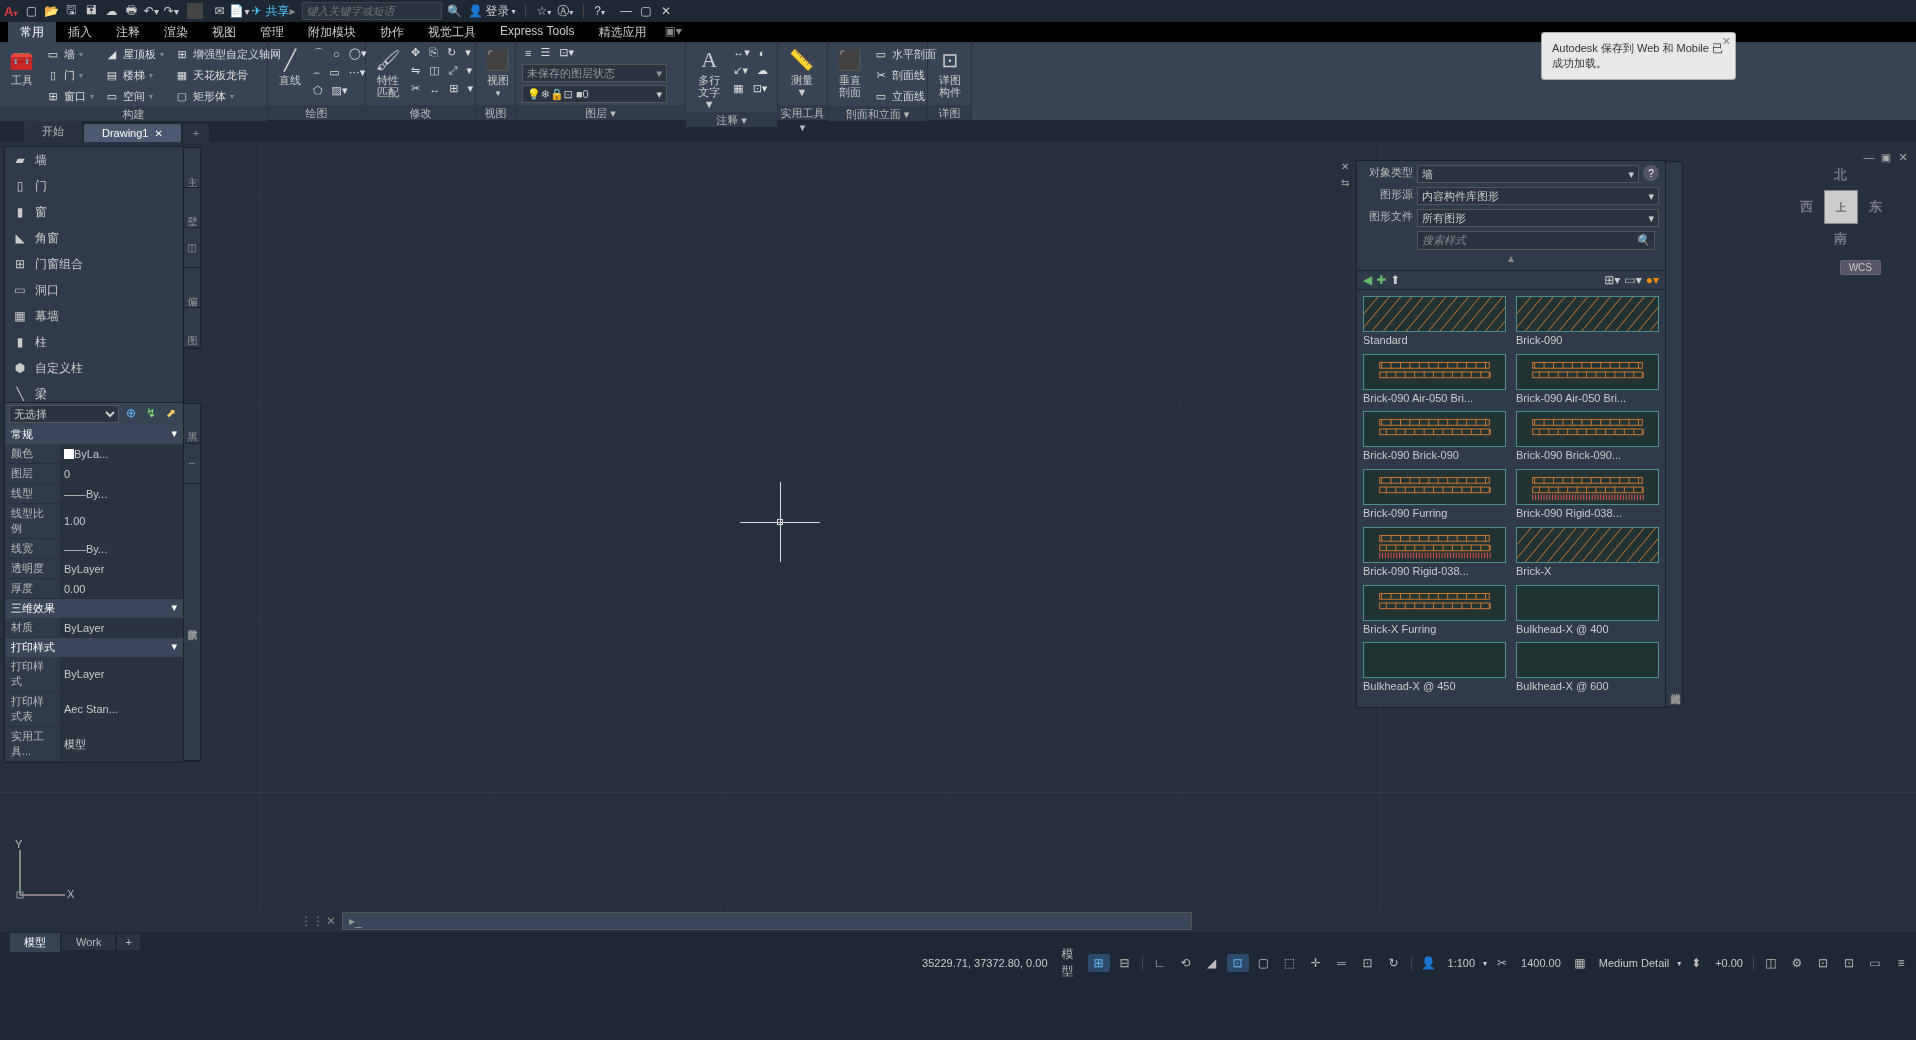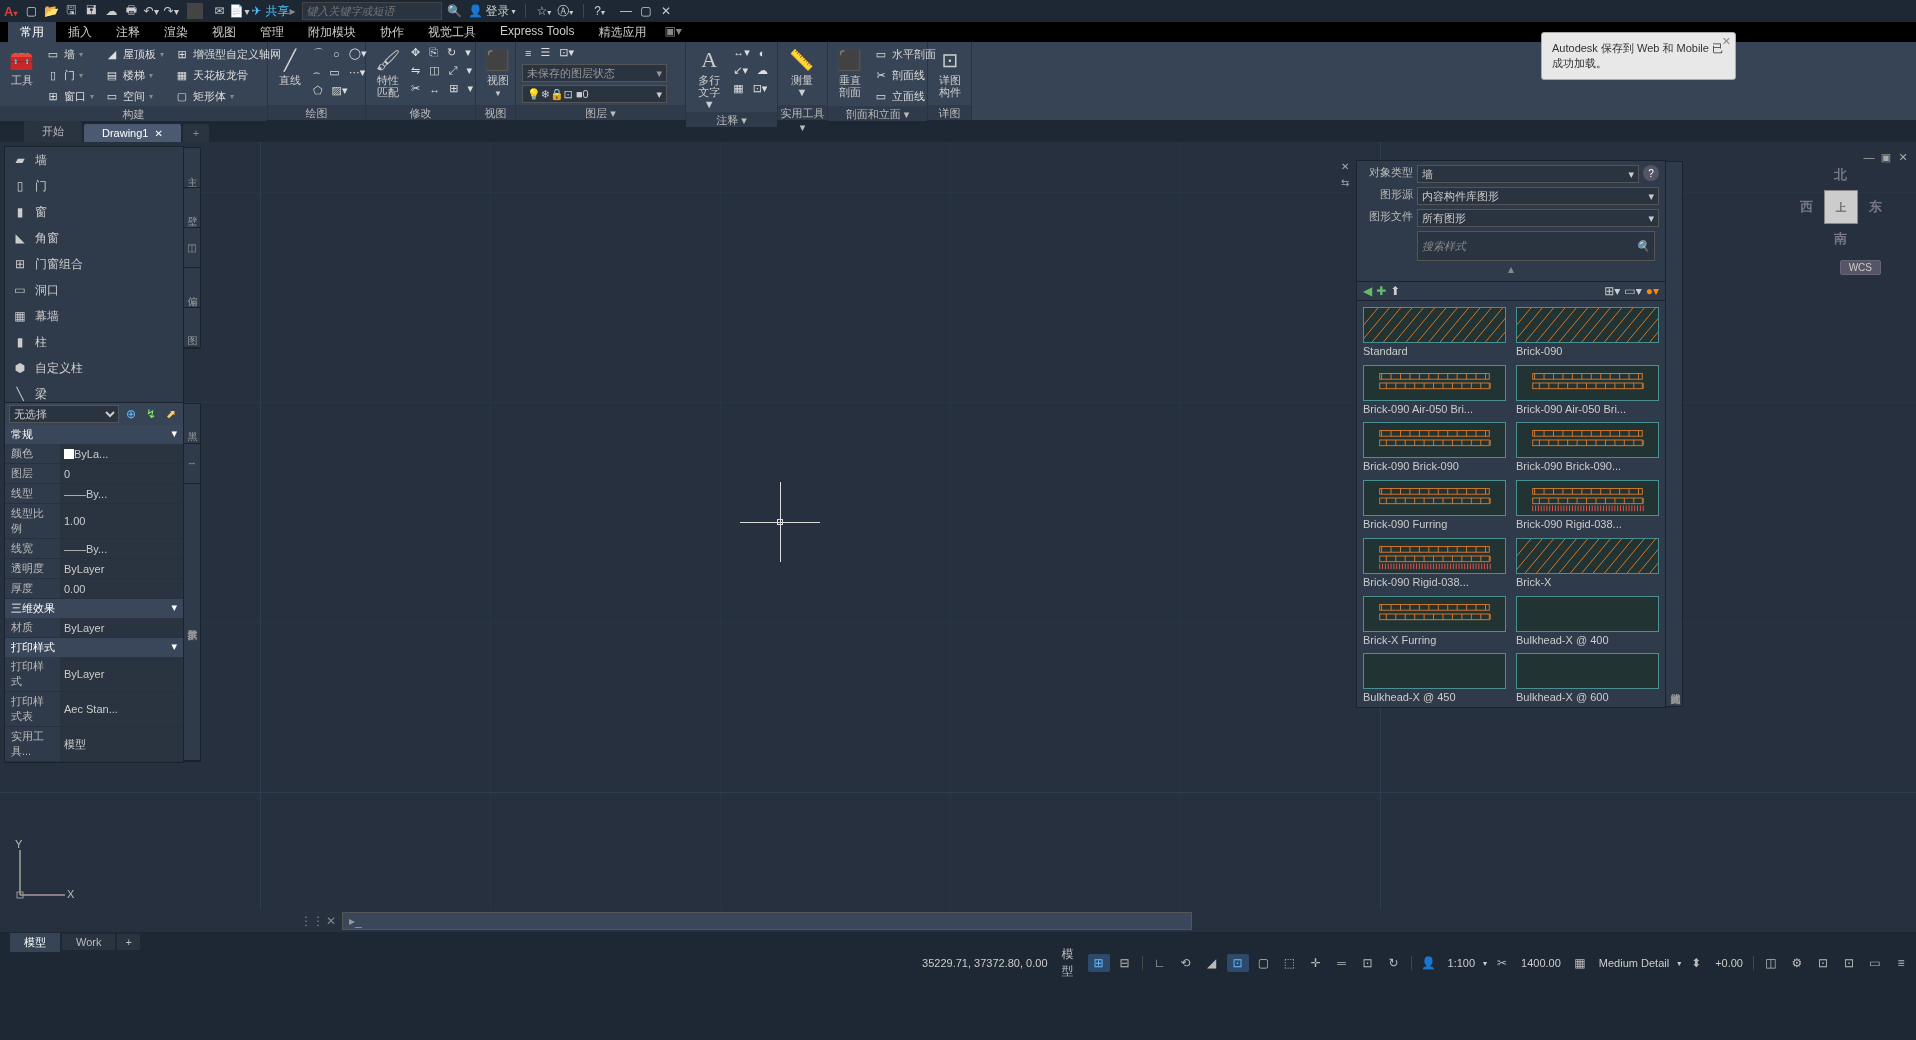--- a/index.html
+++ b/index.html
@@ -68,41 +68,41 @@
 
 .tool-palette { position: absolute; left: 4px; top: 4px; width: 180px; background: #2f3a4a; border: 1px solid #1a222e; }
 .palette-handle { position: absolute; left: -20px; top: 0; width: 20px; display: flex; flex-direction: column; gap: 2px; }
 .palette-vtab { position: absolute; right: -18px; top: 0; width: 18px; background: #2f3a4a; border: 1px solid #1a222e; display: flex; flex-direction: column; }
 .palette-vtab span { height: 40px; writing-mode: vertical-rl; text-orientation: mixed; font-size: 10px; color: #999; display: flex; align-items: center; justify-content: center; border-bottom: 1px solid #1a222e; }
 .tool-item { display: flex; align-items: center; gap: 6px; padding: 4px 6px; cursor: pointer; font-size: 12px; }
 .tool-item .ticon { width: 18px; height: 18px; display: inline-flex; align-items: center; justify-content: center; }
 
 
 .props-palette { position: absolute; left: 4px; top: 260px; width: 180px; background: #2f3a4a; border: 1px solid #1a222e; }
-.props-header { display: flex; align-items: center; padding: 2px 4px; gap: 4px; background: #374456; }
+.props-header { display: flex; align-items: flex-start; padding: 2px 4px; gap: 4px; background: #374456; }
 .props-header select { background: #2a3340; border: 1px solid #555; color: #ccc; font-size: 11px; flex: 1; height: 18px; }
 .props-header .picon { width: 16px; height: 16px; cursor: pointer; display: inline-flex; align-items: center; justify-content: center; }
 .props-section { background: #3a4659; padding: 2px 6px; font-size: 11px; color: #fff; display: flex; justify-content: space-between; cursor: pointer; }
 .props-row { display: flex; font-size: 11px; border-bottom: 1px solid #27303f; }
 .props-row .plabel { width: 55px; padding: 2px 6px; color: #bbb; }
 .props-row .pvalue { flex: 1; padding: 2px 4px; color: #ccc; background: #2a3340; display: flex; align-items: center; }
 .color-sw { width: 10px; height: 10px; background: #fff; display: inline-block; }
 
 
 .style-browser { position: absolute; right: 250px; top: 18px; width: 310px; height: 548px; background: #2f3a4a; border: 1px solid #1a222e; }
 .style-browser .sb-handle { position: absolute; right: -18px; top: 0; width: 18px; height: 100%; background: #2f3a4a; border: 1px solid #1a222e; }
 .style-browser .sb-handle .vlabel { position: absolute; bottom: 20px; writing-mode: vertical-rl; font-size: 10px; color: #999; left: 2px; }
 .style-browser .sb-close { position: absolute; left: -16px; top: 0; display: flex; flex-direction: column; gap: 2px; }
 .style-browser .sb-close span { width: 14px; height: 14px; font-size: 10px; color: #aaa; cursor: pointer; }
 .sb-filters { padding: 4px 6px; }
 .sb-filter-row { display: flex; align-items: flex-start; margin-bottom: 4px; gap: 4px; }
 .sb-filter-row .flabel { width: 50px; text-align: right; color: #bbb; font-size: 11px; }
 .sb-filter-row .fcombo { flex: 1; background: #2a3340; border: 1px solid #555; height: 18px; color: #ccc; font-size: 11px; padding: 1px 4px; display: flex; align-items: center; justify-content: space-between; }
 .sb-filter-row .help { width: 16px; height: 16px; background: #556; border-radius: 50%; color: #fff; font-size: 10px; display: flex; align-items: center; justify-content: center; }
-.sb-search { width: 100%; background: #2a3340; border: 1px solid #555; height: 30px; color: #888; font-style: italic; font-size: 11px; padding: 1px 4px; display: flex; align-items: center; justify-content: space-between; margin-left: 54px; width: calc(100% - 58px); }
+.sb-search { width: 100%; background: #2a3340; border: 1px solid #555; height: 19px; color: #888; font-style: italic; font-size: 11px; padding: 1px 4px; display: flex; align-items: center; justify-content: space-between; margin-left: 54px; width: calc(100% - 58px); }
 .sb-collapse { text-align: center; color: #888; cursor: pointer; padding: 1px; }
 .sb-toolbar { display: flex; justify-content: space-between; padding: 2px 6px; border-top: 1px solid #1a222e; border-bottom: 1px solid #1a222e; }
 .sb-toolbar .tgroup { display: flex; gap: 4px; }
 .sb-toolbar span { cursor: pointer; font-size: 12px; }
 .sb-grid { padding: 6px; display: grid; grid-template-columns: repeat(2, 1fr); gap: 6px 10px; overflow-y: auto; height: 410px; }
 .sb-item { cursor: pointer; }
 .sb-thumb { width: 100%; height: 36px; border: 1px solid #4a9090; background: #233; position: relative; overflow: hidden; }
 .sb-thumb svg { width: 100%; height: 100%; }
 .sb-label { font-size: 11px; color: #ccc; margin-top: 2px; white-space: nowrap; overflow: hidden; text-overflow: ellipsis; }
 .sb-grid::-webkit-scrollbar { width: 12px; }

